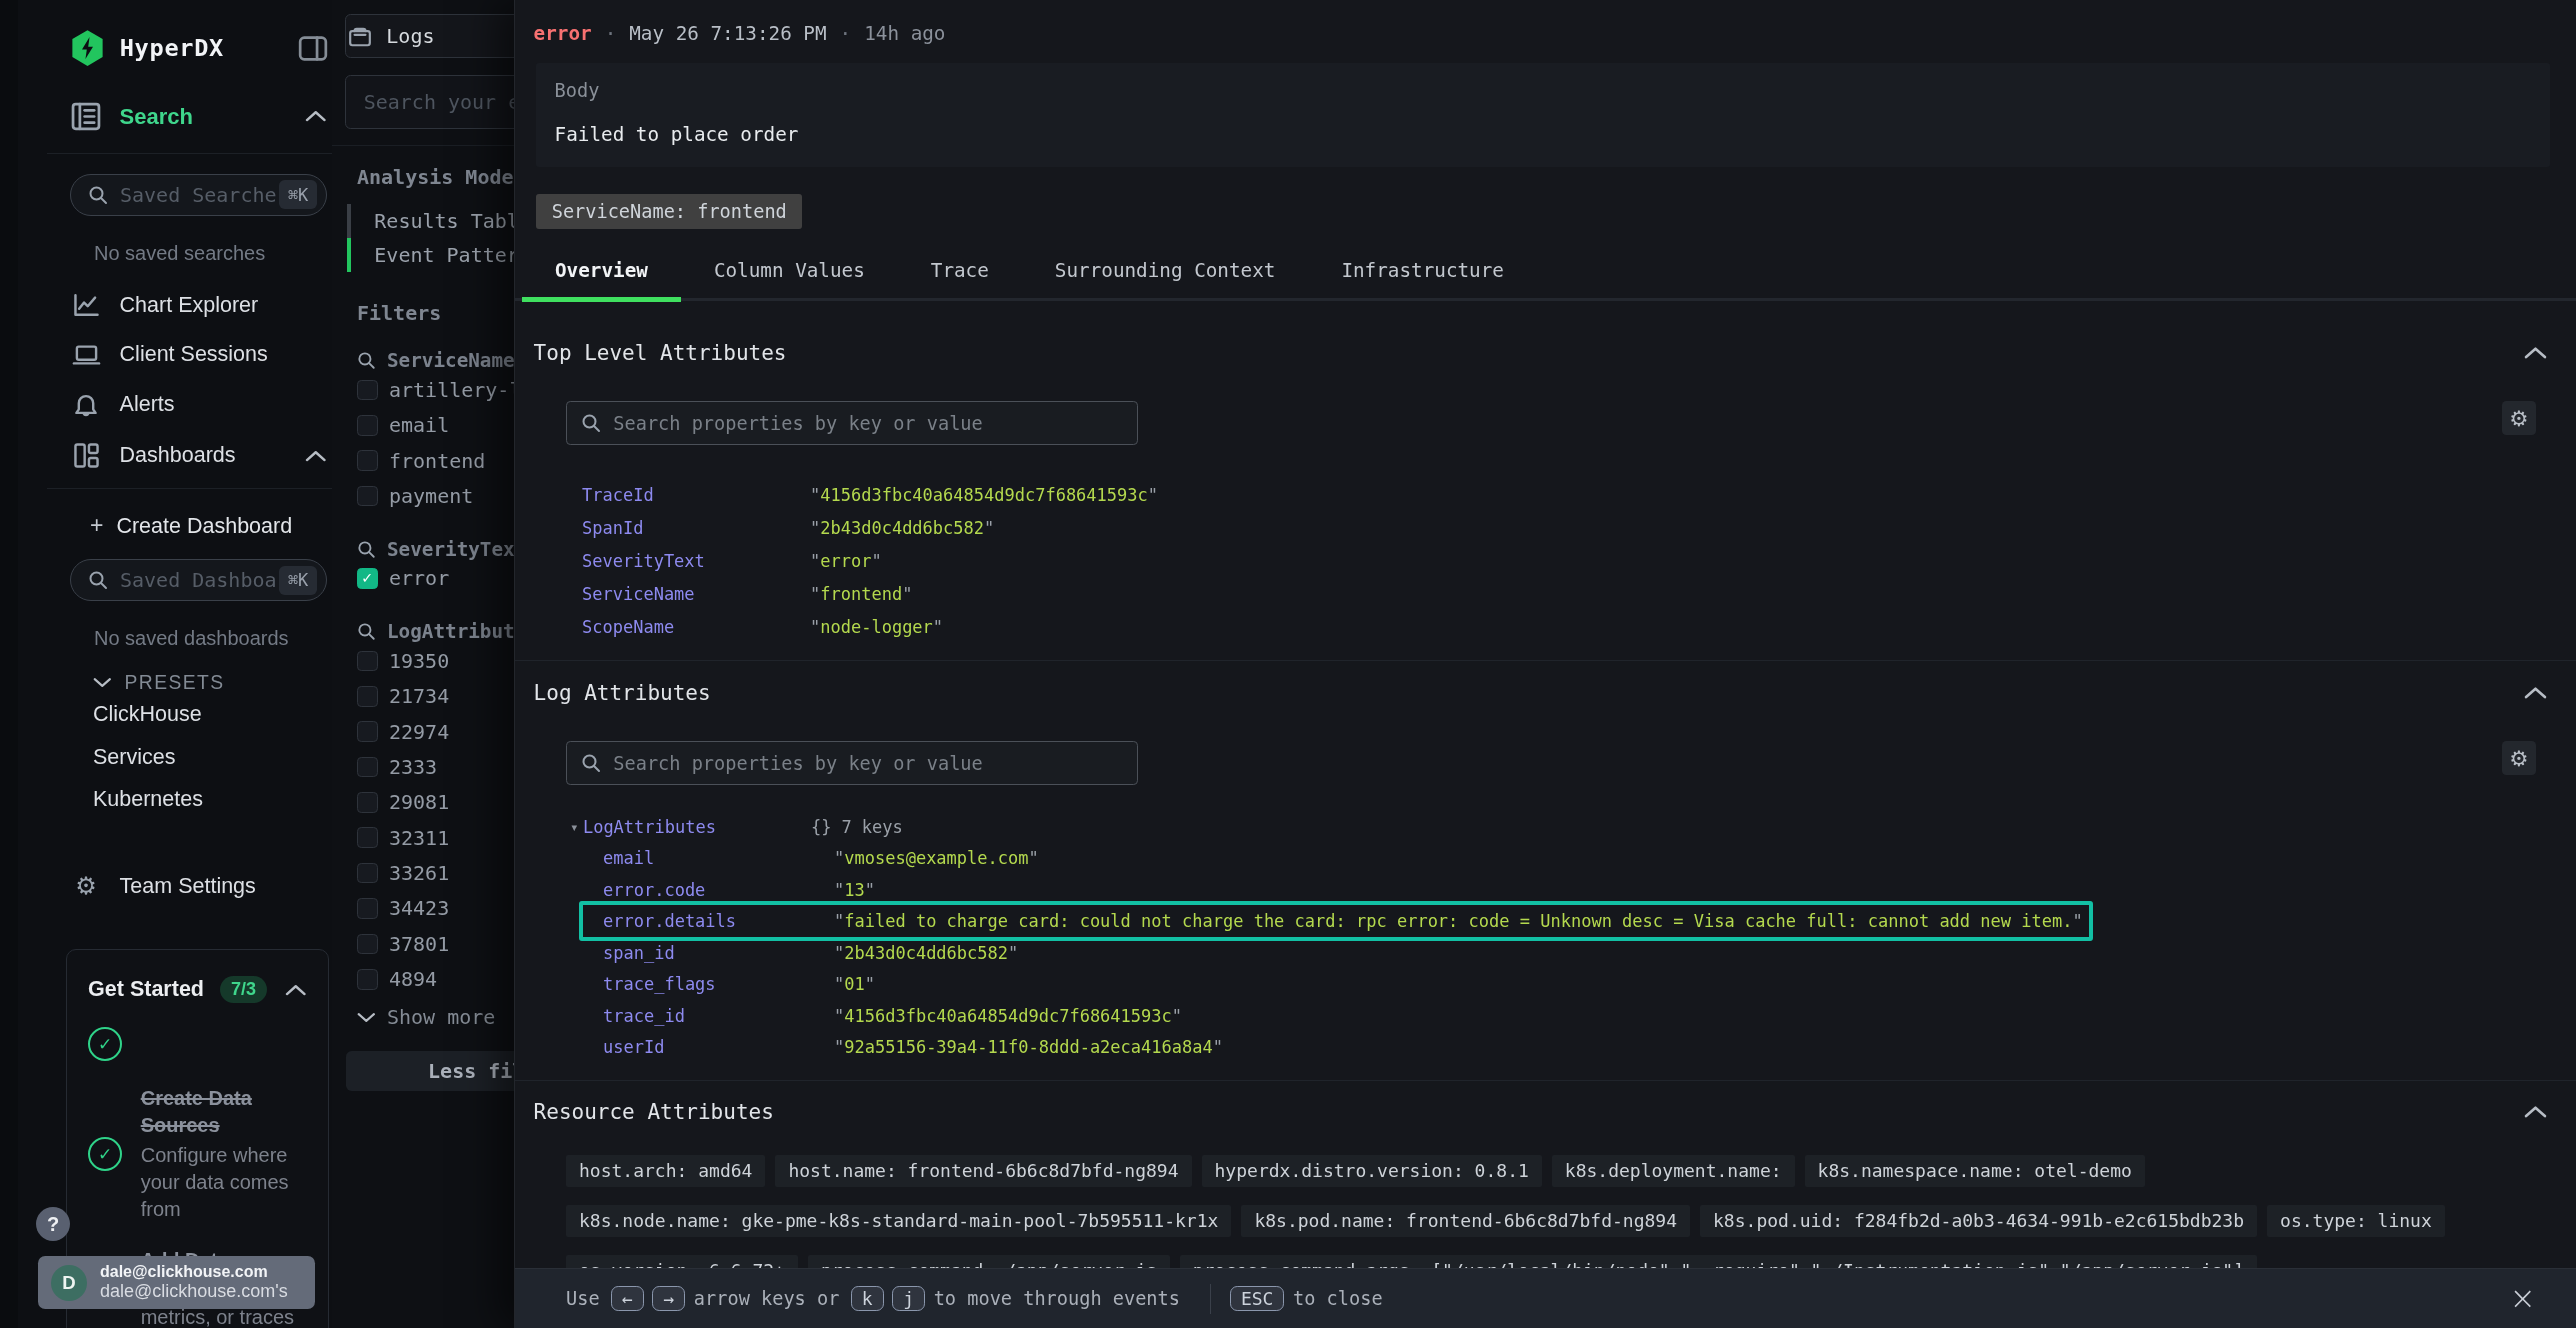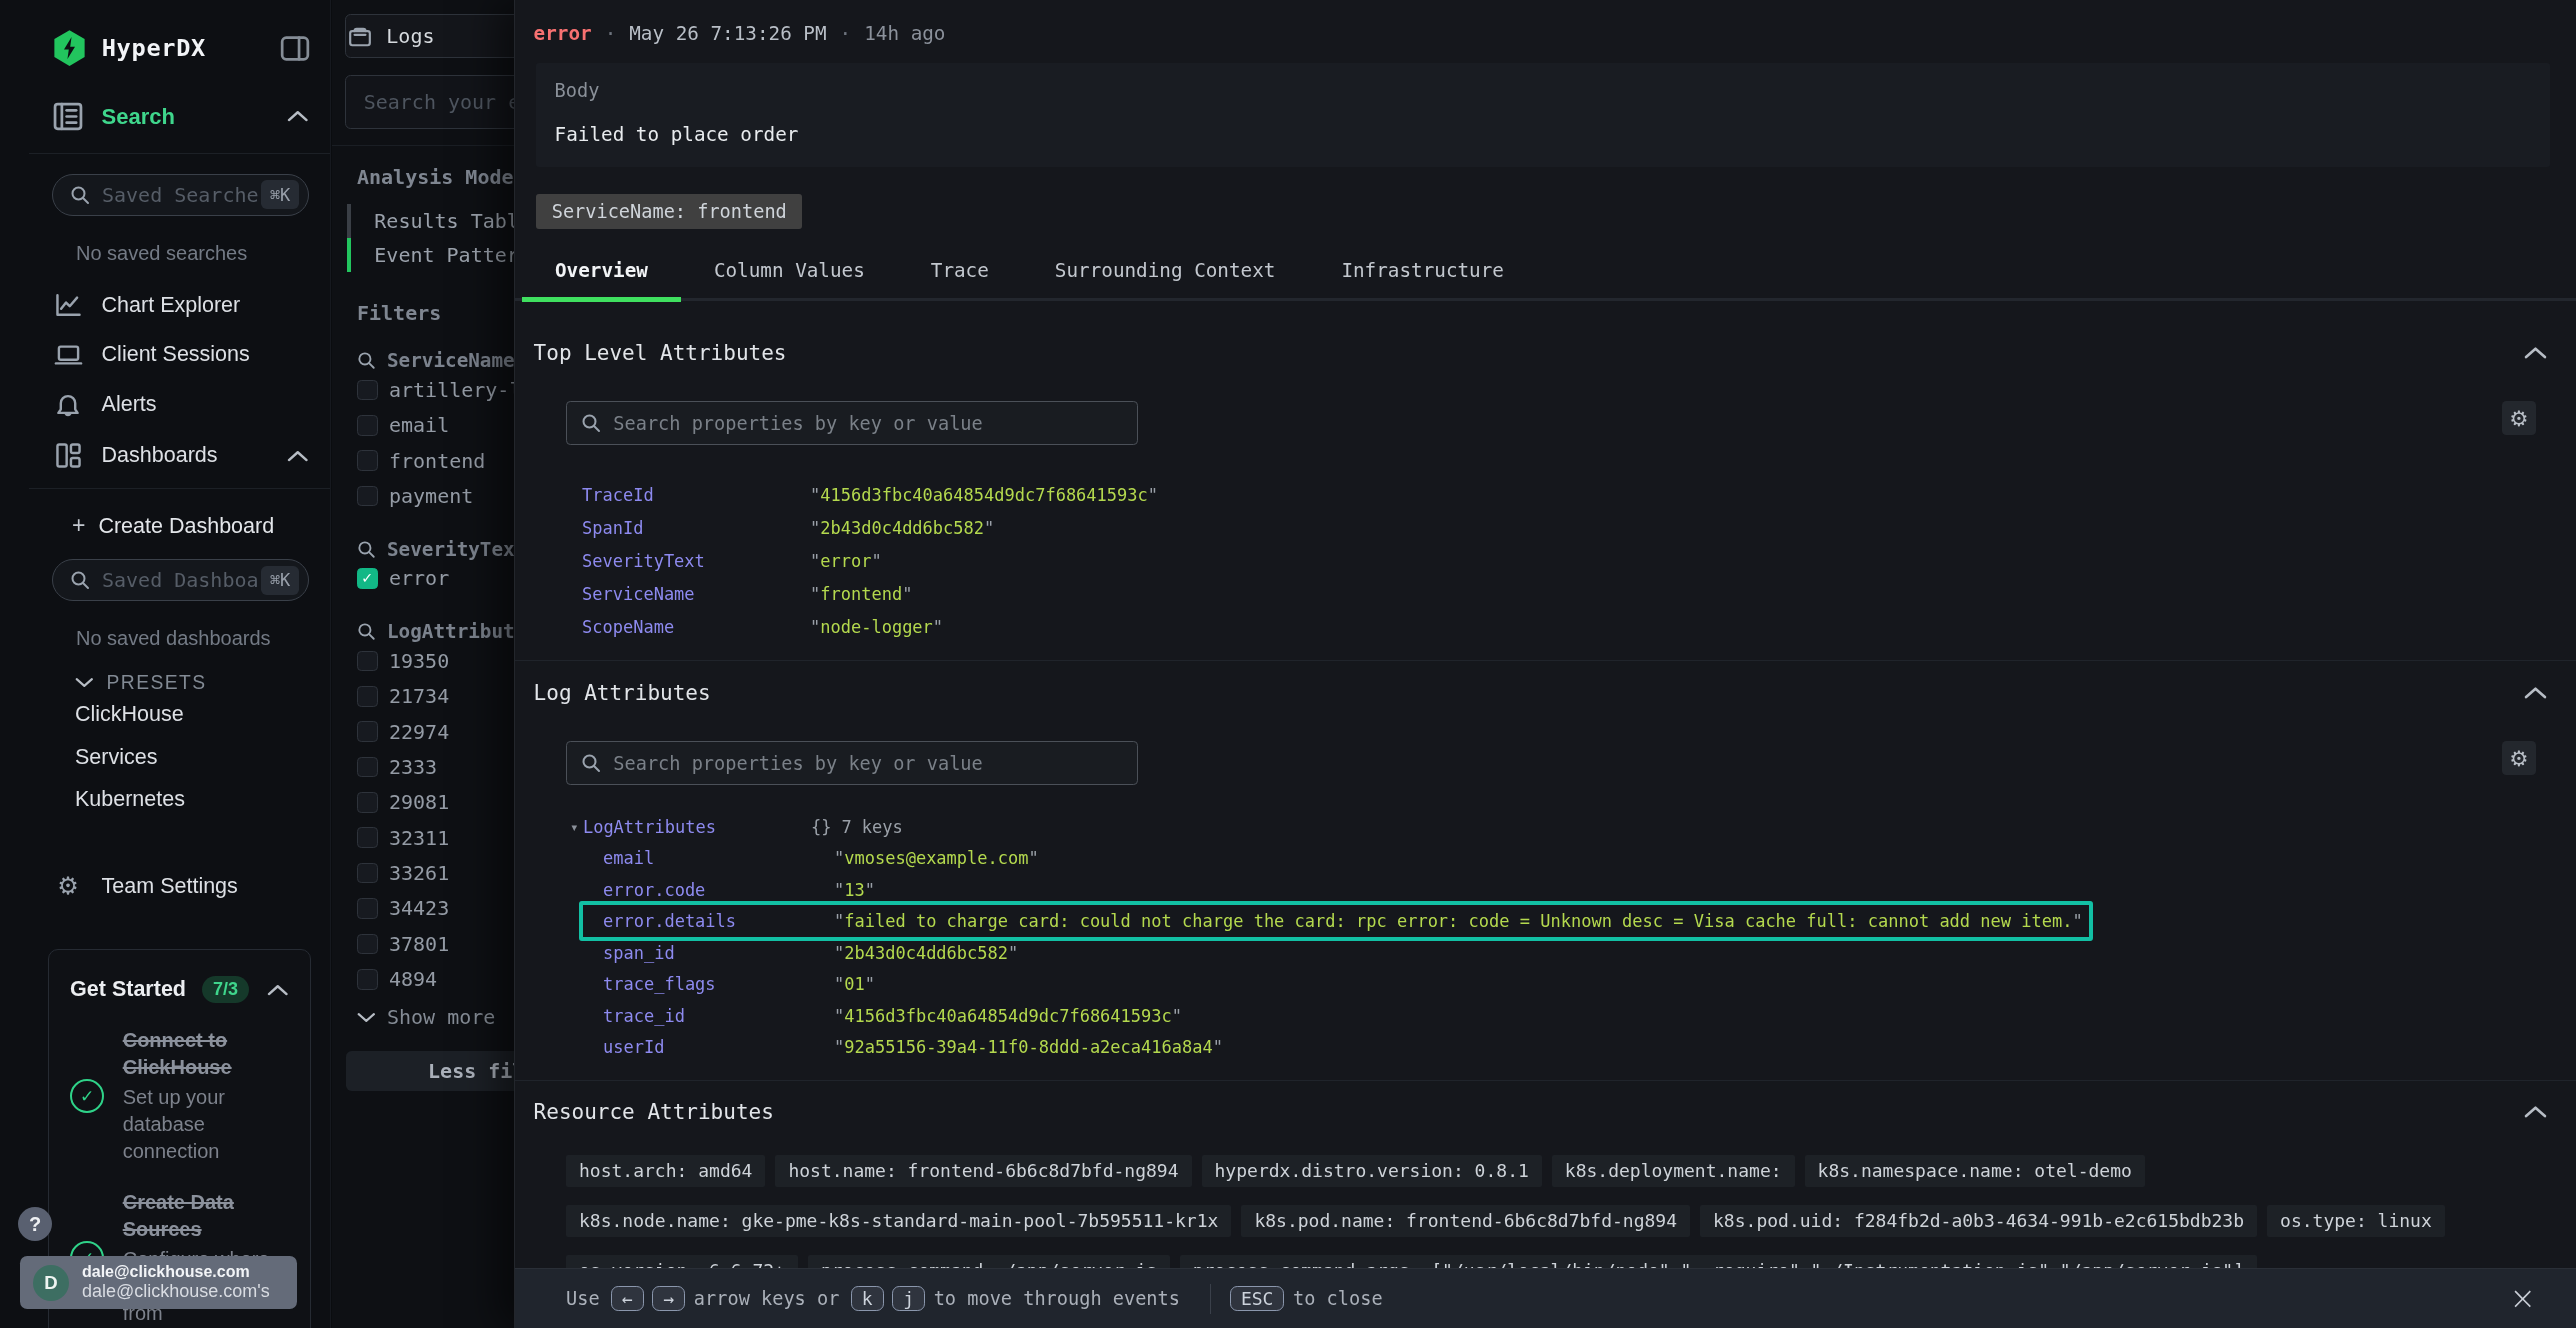--- a/index.html
+++ b/index.html
@@ -1,20 +1,20 @@
 <!DOCTYPE html>
 <html style="font-size:11.4px"><head>
 <meta charset="utf-8">
 <style>
   html,body{margin:0;padding:0;width:2576px;height:1328px;background:#0a0c0f;overflow:hidden;
     font-family:"Liberation Sans",sans-serif;color:#dde0e5;}
   .mono{font-family:"DejaVu Sans Mono",monospace;}
   svg{display:block}
   
-  #sidebar{position:absolute;left:0;top:0;bottom:0;width:331px;background:#0d0f13;border-right:1.4px solid #16191f;box-sizing:border-box;padding-left:29px;}
+  #sidebar{position:absolute;left:18px;top:0;bottom:0;width:331px;background:#0d0f13;border-right:1.4px solid #16191f;box-sizing:border-box;padding-left:29px;}
   .sb-header{display:flex;align-items:center;padding:30px 20px 0 24px;}
   .sb-logo{width:33px;height:36px;margin-right:15.7px;}
   .sb-brand{font-family:"DejaVu Sans Mono",monospace;font-weight:bold;font-size:23.6px;color:#f2f4f7;letter-spacing:0.7px;flex:1;}
   .sb-panel-toggle{opacity:.85}
   .sb-search-head{display:flex;align-items:center;padding:36px 21.5px 21.5px 24px;border-bottom:1.4px solid #1c2026;}
   .sb-search-head .label{font-size:22px;font-weight:bold;color:#3fd68c;margin-left:18.6px;flex:1;}
   .sb-pill-input{margin:20px 21.5px 0 23px;height:42px;border:1.4px solid #3a4049;border-radius:21.5px;background:#14171c;
     display:flex;align-items:center;padding:0 8.6px 0 17px;box-sizing:border-box;}
   .sb-pill-input input{flex:1;background:transparent;border:none;outline:none;color:#c7ccd3;font-size:20px;
     font-family:"DejaVu Sans Mono",monospace;min-width:0;}
@@ -262,24 +262,20 @@
       <span class="gs-title">Get Started</span>
       <span class="gs-badge">7/3</span>
       <span style="margin-left:auto">
         <svg width="21.5" height="14.3" viewBox="0 0 22 14">
             <polyline class="chev" points="2,11 11,3 20,11"></polyline>
           </svg>
       </span>
     </div>
     <div class="gs-item">
       <span class="gs-check">✓</span>
-      <span class="gs-text">
-        <div class="gs-item-title">Connect to ClickHouse</div>
-        <div class="gs-item-desc">Set up your database connection</div>
-      </span>
     </div>
     <div class="gs-item">
       <span class="gs-check">✓</span>
       <span class="gs-text">
         <div class="gs-item-title">Create Data Sources</div>
         <div class="gs-item-desc">Configure where your data comes from</div>
       </span>
     </div>
     <div class="gs-item">
       <span class="gs-check">✓</span>

